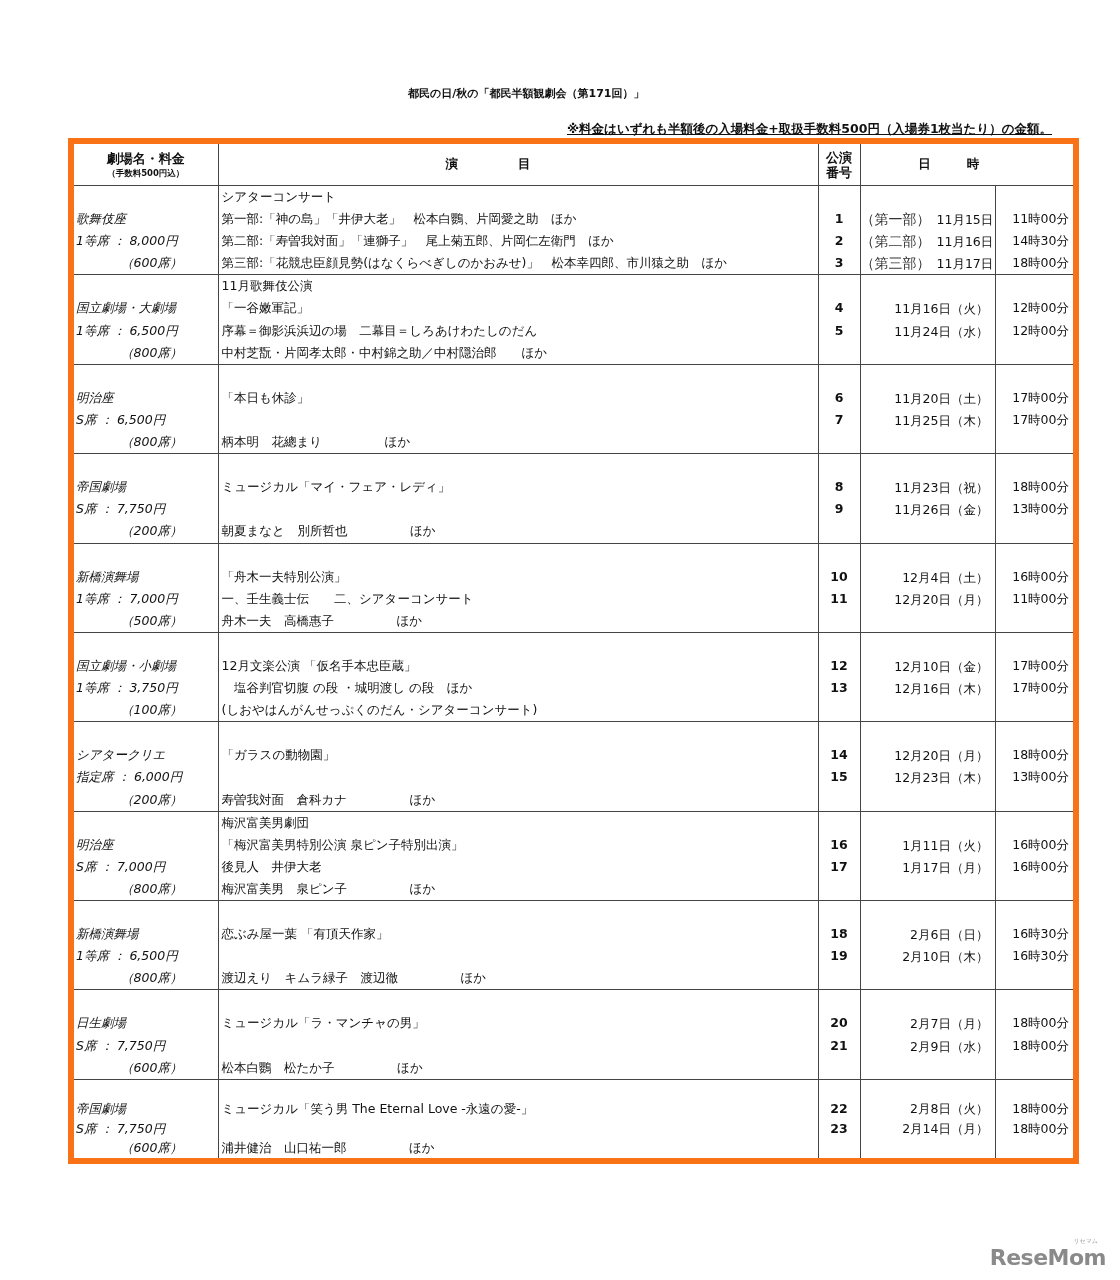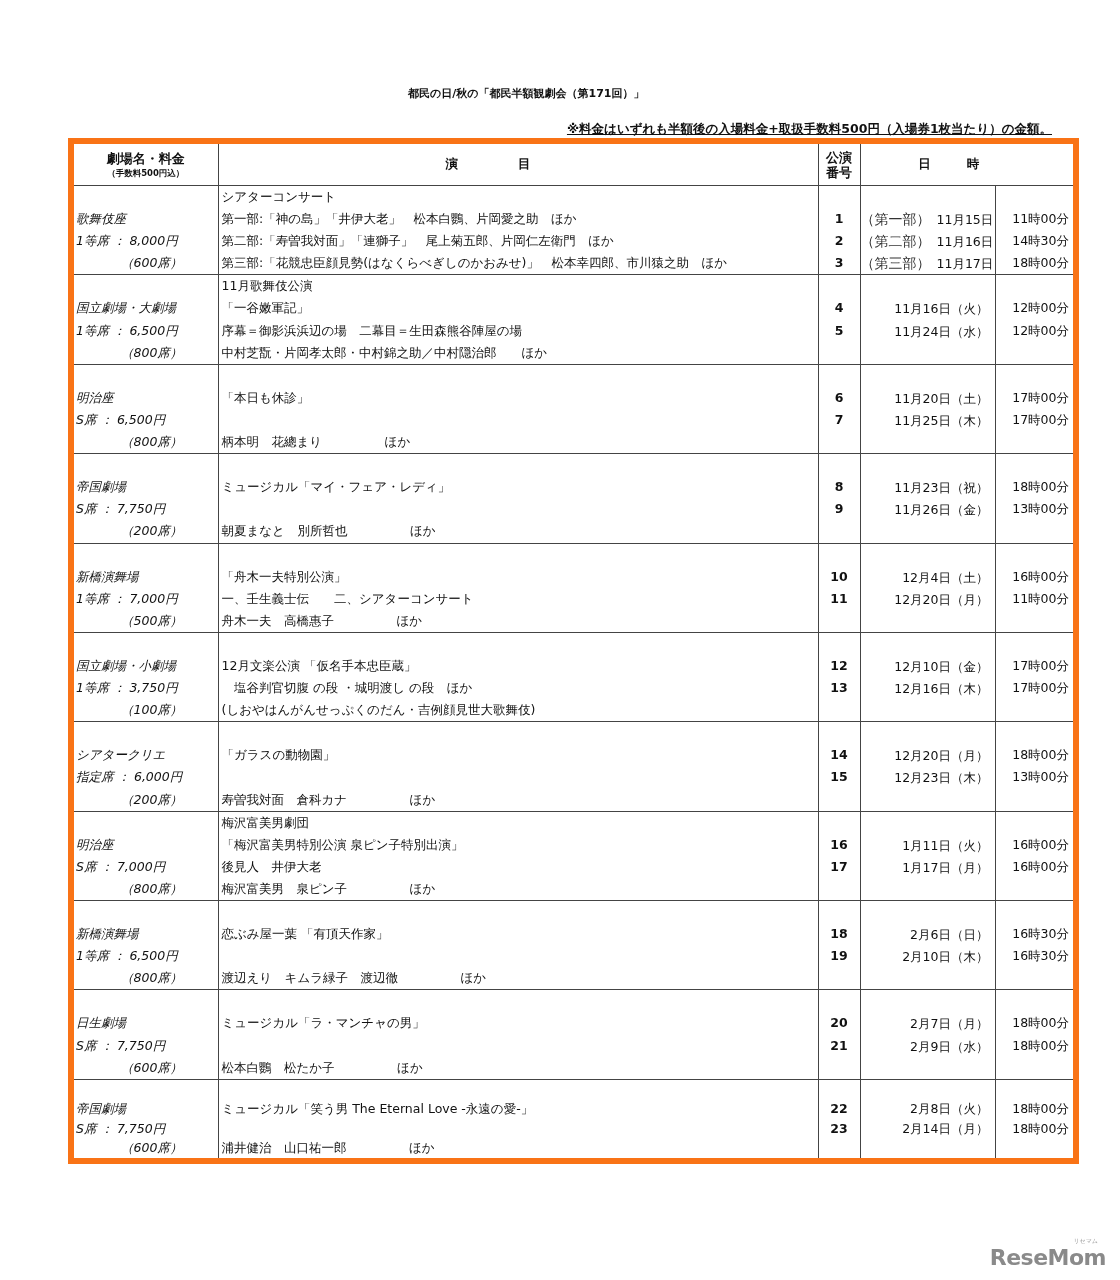--- a/index.html
+++ b/index.html
@@ -95,21 +95,21 @@
       <tr>
         <td class="venue">
           <div class="line"></div>
           <div class="line">国立劇場・大劇場</div>
           <div class="line">1等席 ： 6,500円</div>
           <div class="line seats">（800席）</div>
         </td>
         <td class="prog">
           <div class="line">11月歌舞伎公演</div>
           <div class="line">「一谷嫩軍記」</div>
-          <div class="line">序幕＝御影浜浜辺の場　二幕目＝生田森熊谷陣屋の場</div>
+          <div class="line">序幕＝御影浜浜辺の場　二幕目＝しろあけわたしのだん</div>
           <div class="line">中村芝翫・片岡孝太郎・中村錦之助／中村隠治郎　　ほか</div>
         </td>
         <td class="no">
           <div class="line"></div>
           <div class="line">4</div>
           <div class="line">5</div>
           <div class="line"></div>
         </td>
         <td class="date">
           <div class="line"><span class="part-tag"></span><span></span></div>
@@ -224,21 +224,21 @@
         <td class="venue">
           <div class="line"></div>
           <div class="line">国立劇場・小劇場</div>
           <div class="line">1等席 ： 3,750円</div>
           <div class="line seats">（100席）</div>
         </td>
         <td class="prog">
           <div class="line"></div>
           <div class="line">12月文楽公演 「仮名手本忠臣蔵」</div>
           <div class="line">　塩谷判官切腹 の段 ・城明渡し の段　ほか</div>
-          <div class="line">(しおやはんがんせっぷくのだん・吉例顔見世大歌舞伎)</div>
+          <div class="line">(しおやはんがんせっぷくのだん・シアターコンサート)</div>
         </td>
         <td class="no">
           <div class="line"></div>
           <div class="line">12</div>
           <div class="line">13</div>
           <div class="line"></div>
         </td>
         <td class="date">
           <div class="line"><span class="part-tag"></span><span></span></div>
           <div class="line"><span class="part-tag"></span><span>12月10日（金）</span></div>

